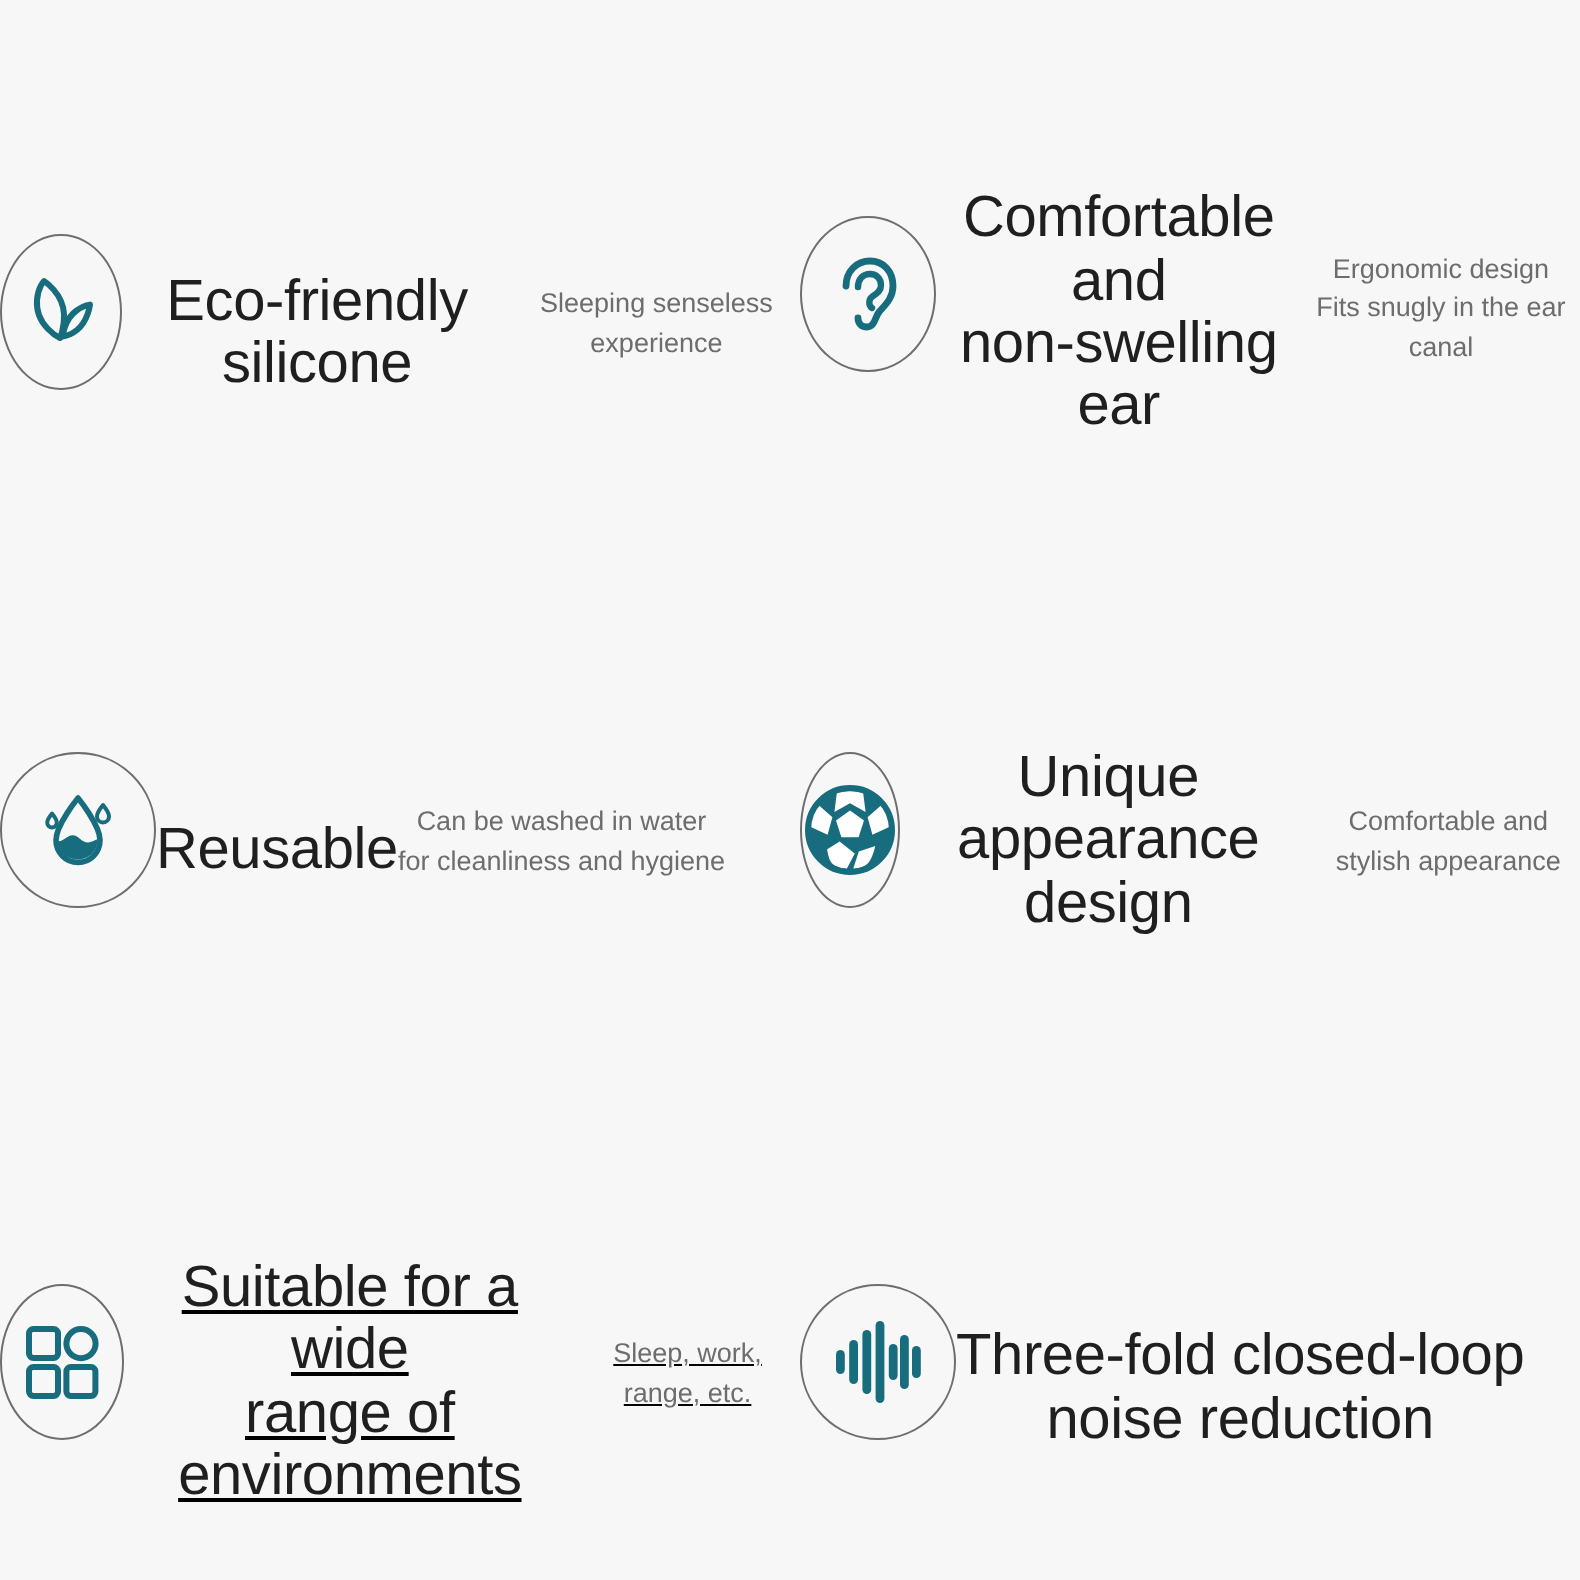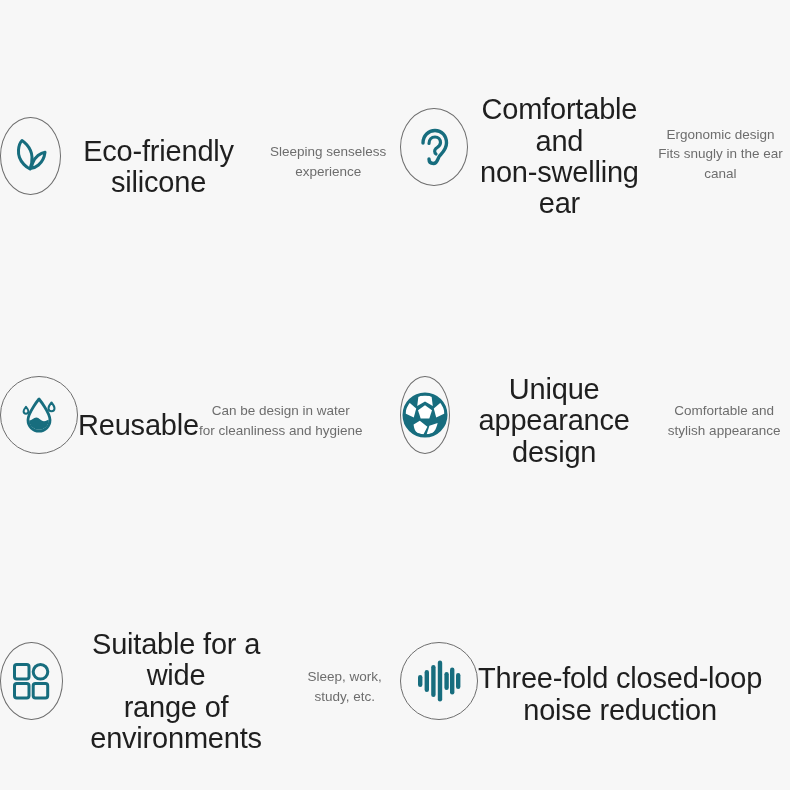--- a/index.html
+++ b/index.html
@@ -27,21 +27,21 @@
     flex-direction: row;
     align-items: center;
     box-sizing: border-box;
     text-align: center;
   }
   
   .cell-0 { padding-top: 50px; }
   .cell-1 { padding-top: 32px; }
   .cell-2 { padding-top: 52px; text-align: center; }
   .cell-3 { padding-top: 52px; }
-  .cell-4 { padding-top: 55px; }
+  .cell-4 { padding-top: 55px; text-decoration: underline; }
   .cell-5 { padding-top: 55px; }
 
   .icon-ring {
     width: 78px;
     height: 78px;
     border-radius: 50%;
     border: 1.5px solid #6e6e6e;
     display: flex;
     align-items: center;
     justify-content: center;
@@ -111,21 +111,21 @@
       <span>
         <svg width="46" height="46" viewBox="0 0 46 46" fill="none">
           <path d="M23 7 C23 7 12 20.5 12 28 C12 34.3 16.9 39.2 23 39.2 C29.1 39.2 34 34.3 34 28 C34 20.5 23 7 23 7 Z" stroke="#176d7e" stroke-width="2.8" stroke-linejoin="round" fill="none"></path>
           <path d="M13.3 28.6 C16 28.6 17.5 25.6 20.3 25.6 C23.3 25.6 24.6 29.2 28 29.2 C30.2 29.2 31.4 27.8 32.7 27.8 C32.9 33.6 28.5 37.7 23 37.7 C17.6 37.7 13.2 33.8 13.3 28.6 Z" fill="#176d7e"></path>
           <path d="M35.5 10.5 C35.5 10.5 32.5 14.2 32.5 16.2 C32.5 17.9 33.8 19.2 35.5 19.2 C37.2 19.2 38.5 17.9 38.5 16.2 C38.5 14.2 35.5 10.5 35.5 10.5 Z" stroke="#176d7e" stroke-width="2" stroke-linejoin="round" fill="none"></path>
           <path d="M10 14.8 C10 14.8 7.6 17.7 7.6 19.3 C7.6 20.6 8.7 21.7 10 21.7 C11.3 21.7 12.4 20.6 12.4 19.3 C12.4 17.7 10 14.8 10 14.8 Z" stroke="#176d7e" stroke-width="2" stroke-linejoin="round" fill="none"></path>
         </svg>
       </span>
     </div>
     <div class="feature-title">Reusable</div>
-    <div class="feature-sub">Can be design in water
+    <div class="feature-sub">Can be washed in water
 for cleanliness and hygiene</div>
   </div>
 
   <div class="feature-card cell-3">
     <div class="icon-ring">
       <span>
         <svg width="48" height="48" viewBox="0 0 48 48" fill="none">
           <circle cx="24" cy="24" r="21" fill="#176d7e"></circle>
           <path d="M24 14.2 L31 19.3 L28.3 27.6 L19.7 27.6 L17 19.3 Z" fill="#ffffff"></path>
           <path d="M24 4.6 C27.6 4.6 30.6 5.6 30.6 5.6 L31.8 15 L24 10.6 L16.2 15 L17.4 5.6 C17.4 5.6 20.4 4.6 24 4.6 Z" fill="#ffffff"></path>
@@ -147,21 +147,21 @@
         <svg width="44" height="44" viewBox="0 0 44 44" fill="none">
           <rect x="5.5" y="5.5" width="14.5" height="14.5" rx="2.2" stroke="#176d7e" stroke-width="3" fill="none"></rect>
           <circle cx="31.5" cy="12.8" r="7.3" stroke="#176d7e" stroke-width="3" fill="none"></circle>
           <rect x="5.5" y="24.5" width="14.5" height="14.5" rx="2.2" stroke="#176d7e" stroke-width="3" fill="none"></rect>
           <rect x="24.2" y="24.5" width="14.5" height="14.5" rx="2.2" stroke="#176d7e" stroke-width="3" fill="none"></rect>
         </svg>
       </span>
     </div>
     <div class="feature-title">Suitable for a wide
 range of environments</div>
-    <div class="feature-sub">Sleep, work, study, etc.</div>
+    <div class="feature-sub">Sleep, work, range, etc.</div>
   </div>
 
   <div class="feature-card cell-5">
     <div class="icon-ring">
       <span>
         <svg width="46" height="44" viewBox="0 0 46 44" fill="none">
           <g fill="#176d7e">
             <rect x="2" y="16" width="4.4" height="12" rx="2.2"></rect>
             <rect x="8.6" y="11" width="4.4" height="22" rx="2.2"></rect>
             <rect x="15.2" y="6" width="4.4" height="32" rx="2.2"></rect>

